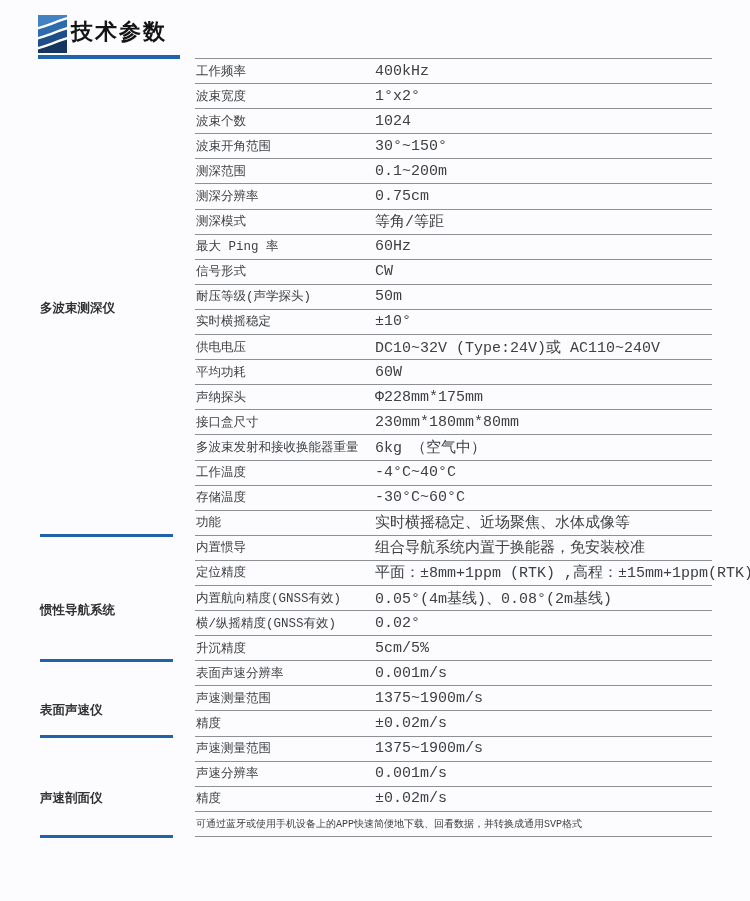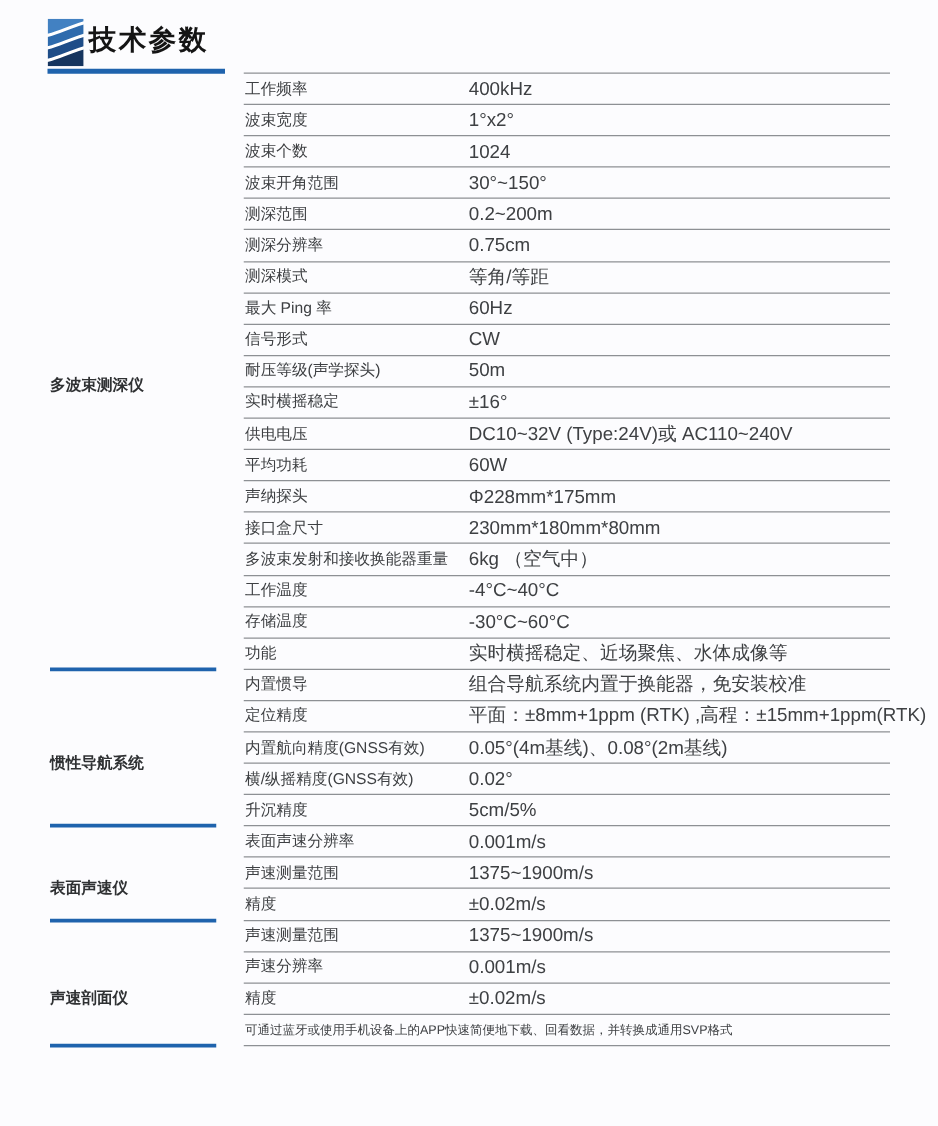--- a/index.html
+++ b/index.html
@@ -19,21 +19,21 @@
 
   .spec{position:absolute;left:0;top:58px;width:750px;}
   .group{display:flex;}
   .cat-col{
     width:195px;min-width:195px;box-sizing:border-box;position:relative;
     display:flex;align-items:center;padding-left:40px;
   }
   .cat-label{font-size:12.5px;font-weight:bold;color:#2f3133;white-space:nowrap;margin-top:23px;}
   .cat-divider{position:absolute;left:40px;bottom:-1px;width:133px;height:3px;background:#1f63ad;}
 
-  .rows-col{width:517px;min-width:517px;box-sizing:border-box;}
+  .rows-col{width:517px;min-width:517px;box-sizing:border-box;font-family:Liberation Mono, monospace;}
   .group:first-child .rows-col{border-top:1px solid #8d9094;}
   .row{
     height:25.1px;box-sizing:border-box;display:flex;align-items:center;
     border-bottom:1px solid #8d9094;
   }
   .cell-name{
     width:180px;min-width:180px;box-sizing:border-box;padding-left:1px;
     font-size:12.5px;color:#3e4043;white-space:nowrap;overflow:visible;
   }
   .cell-value{flex:1;font-size:15px;color:#3e4043;white-space:nowrap;}
@@ -77,21 +77,21 @@
         <div class="row">
           <div class="cell-name">波束个数</div>
           <div class="cell-value">1024</div>
         </div>
         <div class="row">
           <div class="cell-name">波束开角范围</div>
           <div class="cell-value">30°~150°</div>
         </div>
         <div class="row">
           <div class="cell-name">测深范围</div>
-          <div class="cell-value">0.2~200m</div>
+          <div class="cell-value">0.1~200m</div>
         </div>
         <div class="row">
           <div class="cell-name">测深分辨率</div>
           <div class="cell-value">0.75cm</div>
         </div>
         <div class="row">
           <div class="cell-name">测深模式</div>
           <div class="cell-value">等角/等距</div>
         </div>
         <div class="row">
@@ -101,21 +101,21 @@
         <div class="row">
           <div class="cell-name">信号形式</div>
           <div class="cell-value">CW</div>
         </div>
         <div class="row">
           <div class="cell-name">耐压等级(声学探头)</div>
           <div class="cell-value">50m</div>
         </div>
         <div class="row">
           <div class="cell-name">实时横摇稳定</div>
-          <div class="cell-value">±16°</div>
+          <div class="cell-value">±10°</div>
         </div>
         <div class="row">
           <div class="cell-name">供电电压</div>
           <div class="cell-value">DC10~32V (Type:24V)或 AC110~240V</div>
         </div>
         <div class="row">
           <div class="cell-name">平均功耗</div>
           <div class="cell-value">60W</div>
         </div>
         <div class="row">

